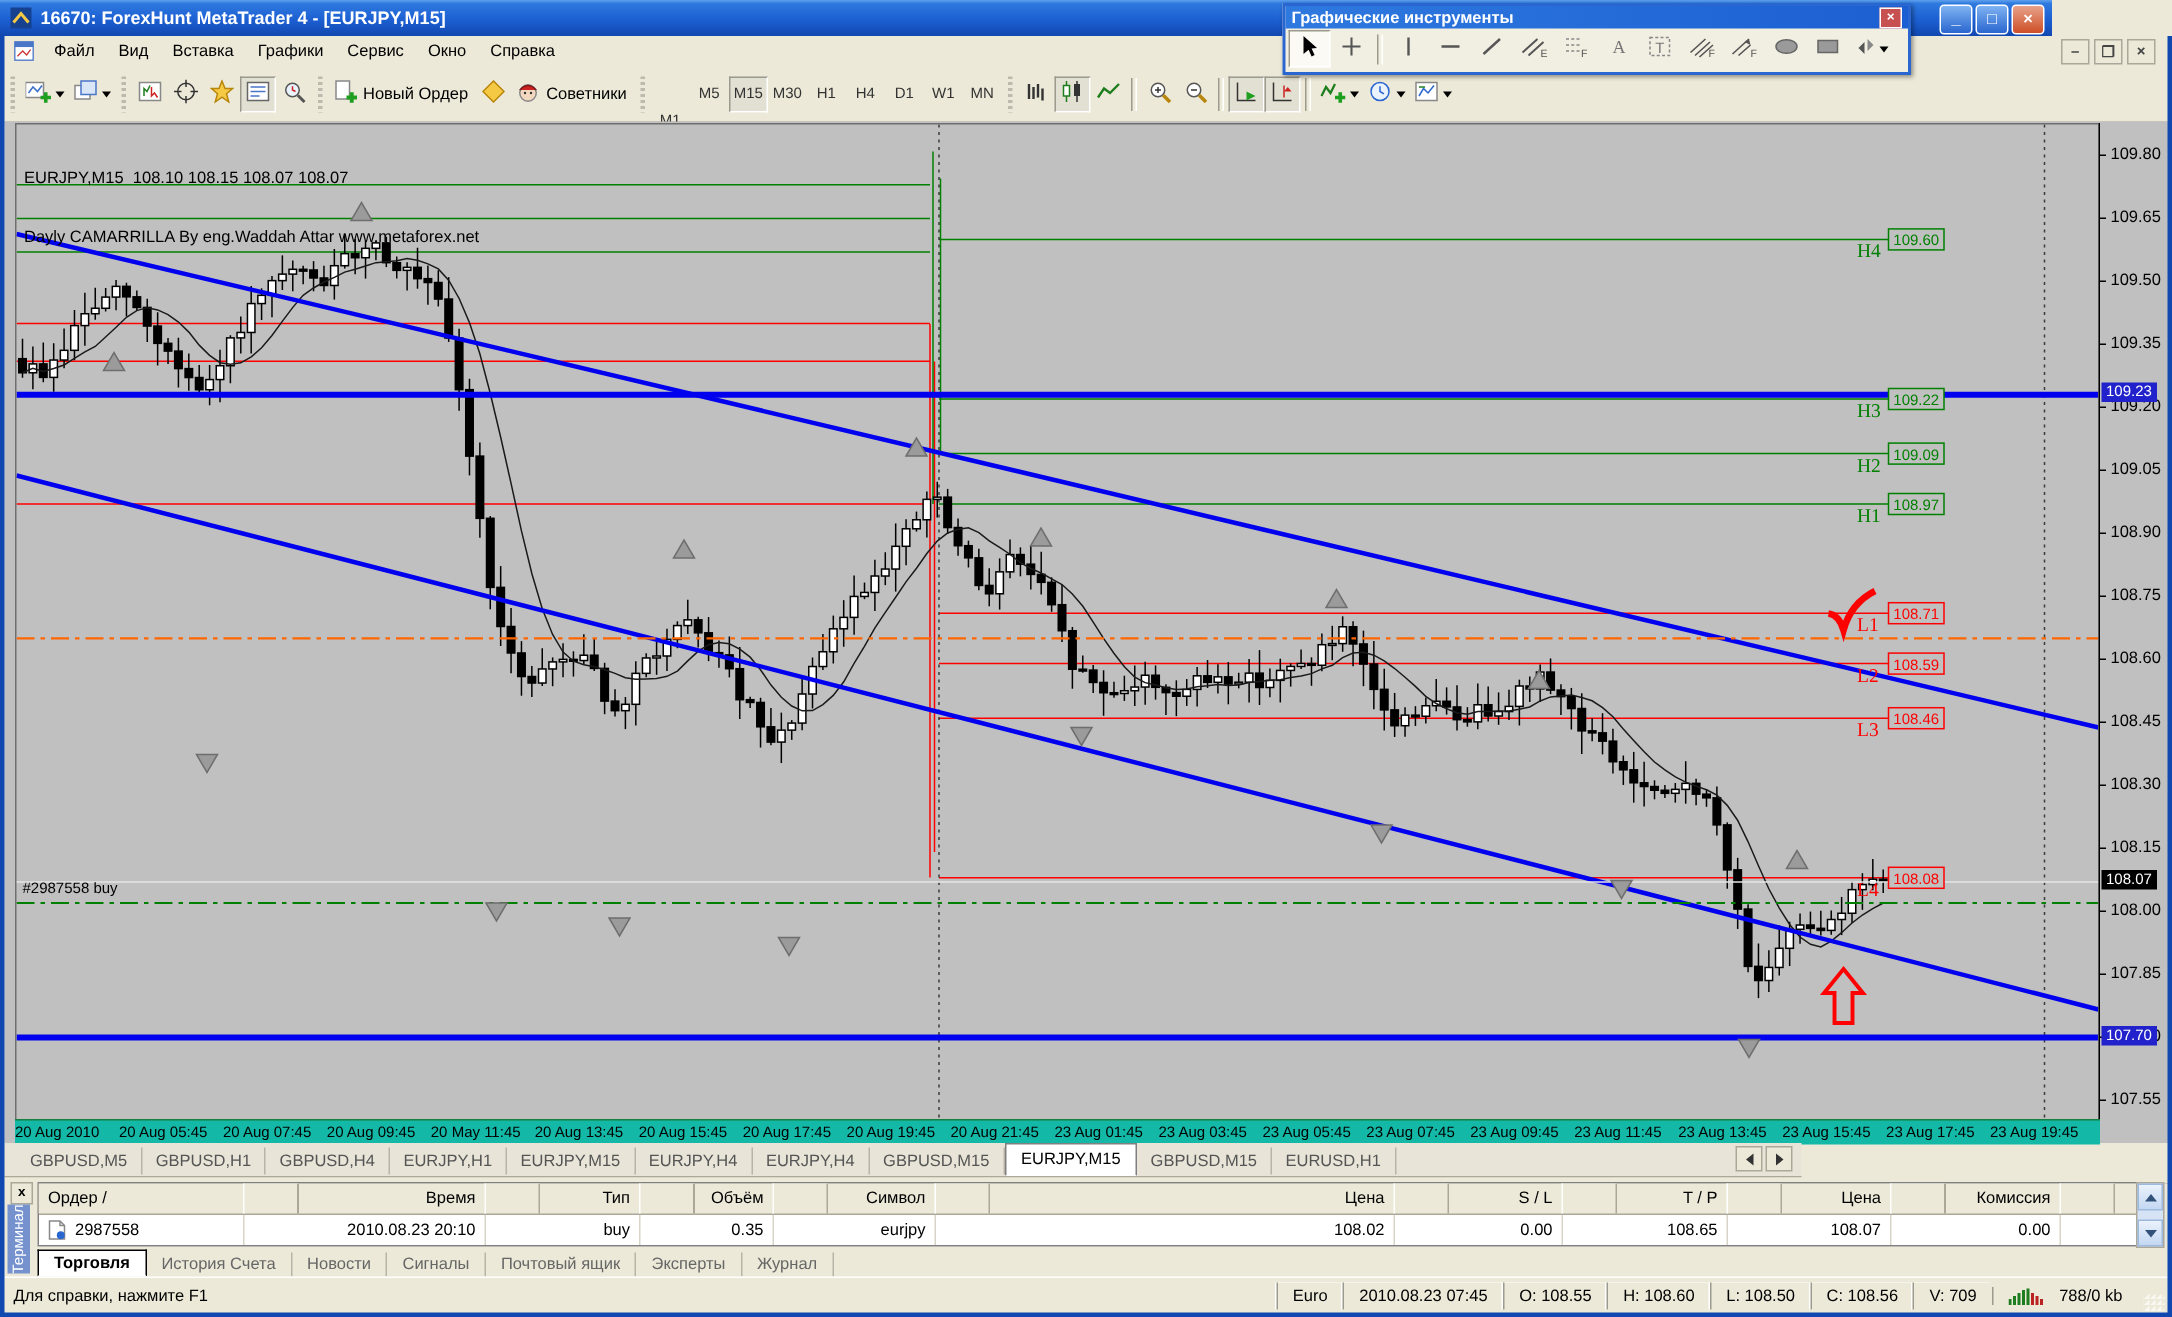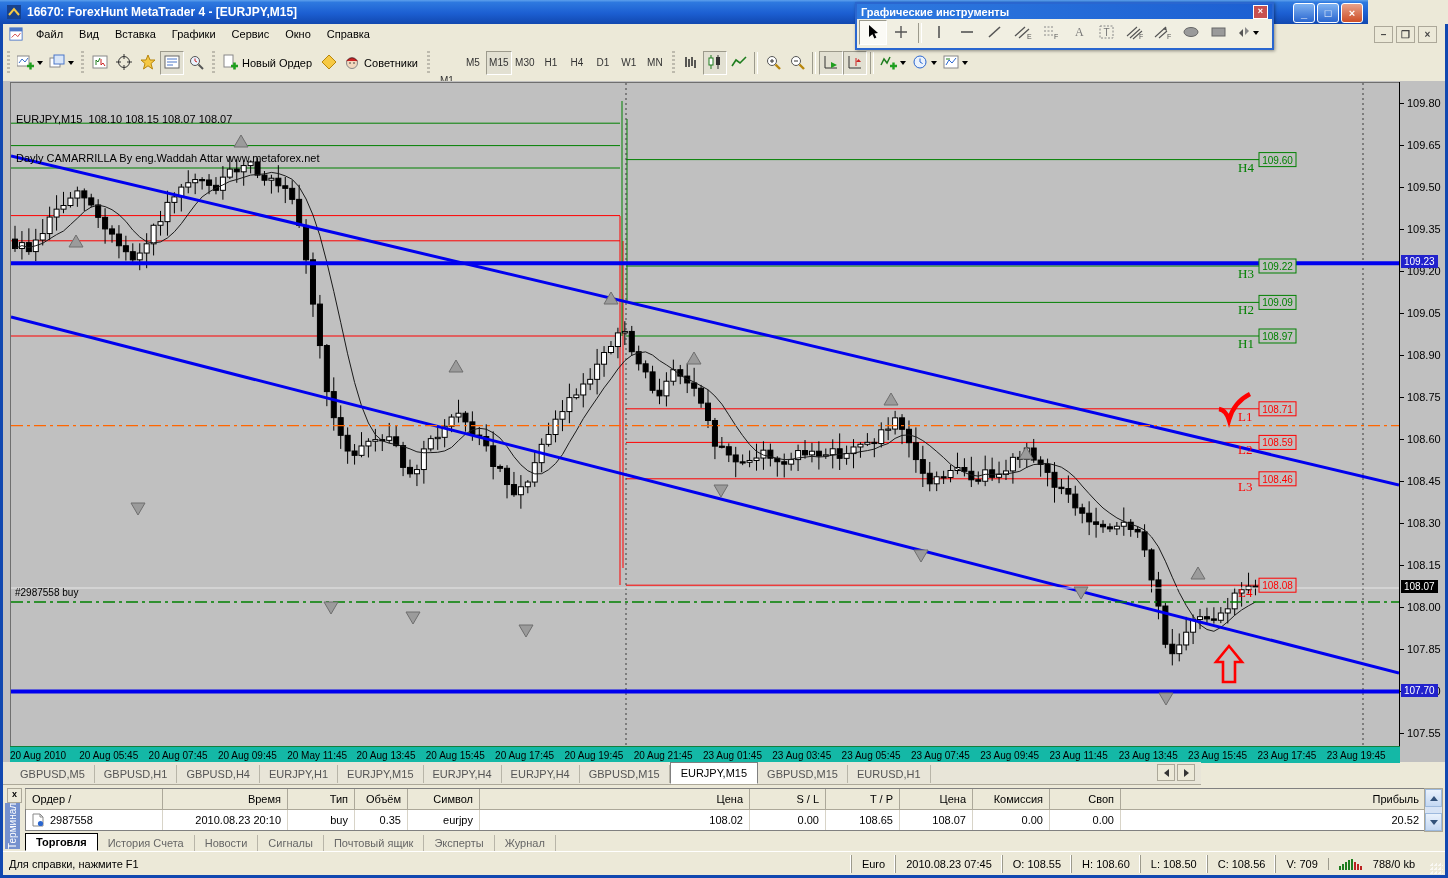--- a/index.html
+++ b/index.html
@@ -65,21 +65,21 @@
   .tab-scroll{margin-left:auto;display:flex;gap:2px;margin-bottom:3px;margin-right:6px;}
   .tsbtn{width:16px;height:15px;background:#ECE9D8;border:1px solid #ACA899;display:flex;align-items:center;justify-content:center;}
   .tri-l{width:0;height:0;border-top:4px solid transparent;border-bottom:4px solid transparent;border-right:5px solid #333;}
   .tri-r{width:0;height:0;border-top:4px solid transparent;border-bottom:4px solid transparent;border-left:5px solid #333;}
   
   .terminal{left:3px;top:785px;width:1442px;height:66px;background:#ECE9D8;}
   .term-close{position:absolute;left:4px;top:3px;width:13px;height:13px;border:1px solid #ACA899;background:#ECE9D8;font-size:9px;font-weight:bold;text-align:center;line-height:11px;}
   .term-strip{position:absolute;left:2px;top:18px;width:15px;height:46px;background:#7591CE;color:#fff;
     writing-mode:vertical-rl;transform:rotate(180deg);font-size:10px;text-align:center;line-height:15px;}
   .term-table{position:absolute;left:22px;top:3px;width:1404px;border:1px solid #808080;background:#fff;}
-  .trow{display:flex;height:20px;align-items:center;}
+  .trow{display:flex;height:20px;align-items:center;gap:36px;}
   .trow.head{background:#ECE9D8;border-bottom:1px solid #ACA899;}
   .tcell{box-sizing:border-box;padding:0 6px;border-right:1px solid #D8D4C8;overflow:hidden;white-space:nowrap;height:100%;display:flex;align-items:center;}
   .trow.head .tcell{border-right:1px solid #fff;box-shadow:-1px 0 0 #ACA899;}
   .tcell.r{justify-content:flex-end;}
   .term-scroll{position:absolute;right:2px;top:3px;width:17px;height:42px;border:1px solid #ACA899;background:#D6E3F5;display:flex;flex-direction:column;justify-content:space-between;}
   .scbtn{height:16px;background:linear-gradient(180deg,#EAF2FC,#C4D8F2);border:1px solid #9DB9DD;display:flex;align-items:center;justify-content:center;}
   .tri-u{width:0;height:0;border-left:4px solid transparent;border-right:4px solid transparent;border-bottom:5px solid #33527A;}
   .tri-d{width:0;height:0;border-left:4px solid transparent;border-right:4px solid transparent;border-top:5px solid #33527A;}
   .term-tabs{position:absolute;left:22px;top:47px;display:flex;align-items:flex-end;height:19px;}
   .ttab{padding:2px 10px;color:#666;border-right:1px solid #B8B5A8;white-space:nowrap;}

